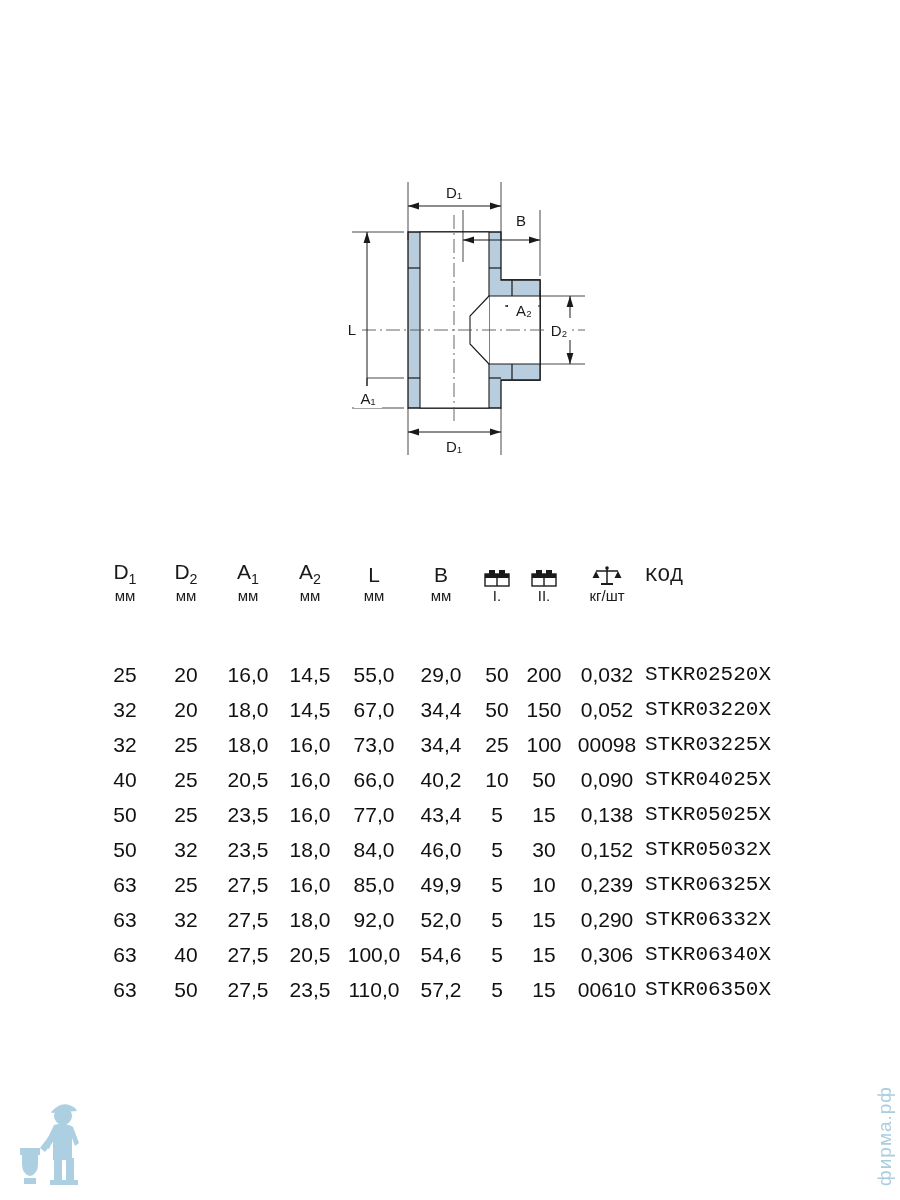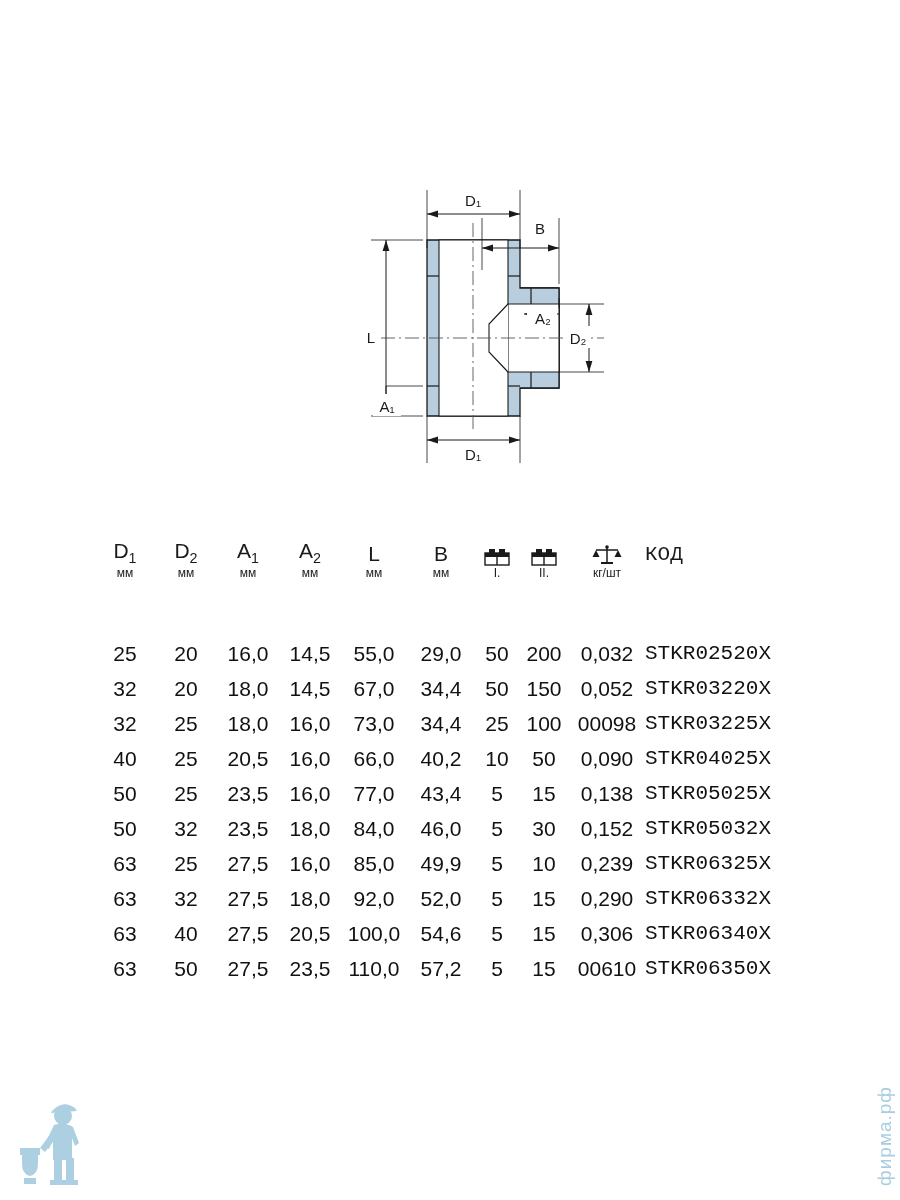--- a/index.html
+++ b/index.html
@@ -13,50 +13,49 @@
     font-family: "Liberation Sans", sans-serif;
     color: #1a1a1a;
     position: relative;
     overflow: hidden;
   }
 
   
   #drawing-area {
     position: absolute;
     left: 0;
-    top: 8px;
+    top: 0;
     width: 808px;
     height: 500px;
-    padding-left: 19px;
   }
 
   
   #spec-table {
     position: absolute;
     left: 95px;
-    top: 528px;
+    top: 549px;
     width: 730px;
     border-collapse: collapse;
     font-size: 20px;
   }
   #spec-table td, #spec-table th {
     padding: 0;
     text-align: center;
     font-weight: normal;
     white-space: nowrap;
   }
   .hdr-sym {
     font-size: 21px;
     font-weight: bold;
     height: 38px;
     vertical-align: bottom;
     padding-bottom: 4px;
   }
   .hdr-unit {
-    font-size: 12px;
+    font-size: 15px;
     font-weight: bold;
     height: 32px;
     vertical-align: top;
   }
   .spacer-row td {
     height: 38px;
   }
   .data-row td {
     height: 35px;
     font-size: 21px;

